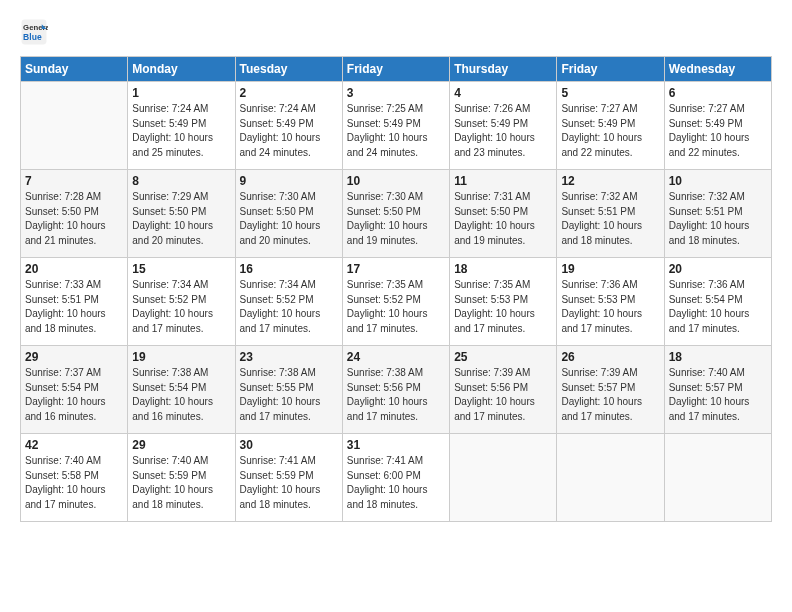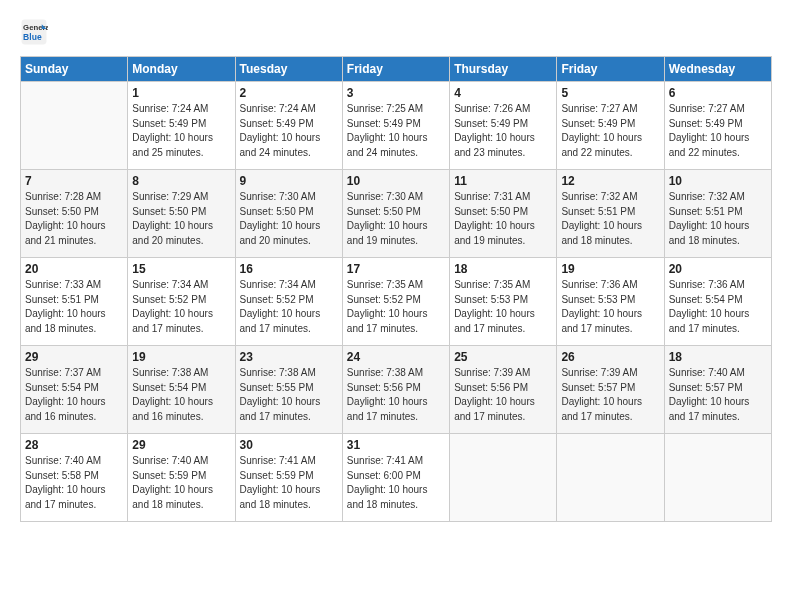--- a/index.html
+++ b/index.html
@@ -247,21 +247,21 @@
             <div class="day-number">26</div>
             <div class="day-info">Sunrise: 7:39 AM<br>Sunset: 5:57 PM<br>Daylight: 10 hours<br>and 17 minutes.</div>
           </td>
           <td>
             <div class="day-number">18</div>
             <div class="day-info">Sunrise: 7:40 AM<br>Sunset: 5:57 PM<br>Daylight: 10 hours<br>and 17 minutes.</div>
           </td>
         </tr>
         <tr class="week-row">
           <td>
-            <div class="day-number">28</div>
+            <div class="day-number">42</div>
             <div class="day-info">Sunrise: 7:40 AM<br>Sunset: 5:58 PM<br>Daylight: 10 hours<br>and 17 minutes.</div>
           </td>
           <td>
             <div class="day-number">29</div>
             <div class="day-info">Sunrise: 7:40 AM<br>Sunset: 5:59 PM<br>Daylight: 10 hours<br>and 18 minutes.</div>
           </td>
           <td>
             <div class="day-number">30</div>
             <div class="day-info">Sunrise: 7:41 AM<br>Sunset: 5:59 PM<br>Daylight: 10 hours<br>and 18 minutes.</div>
           </td>

